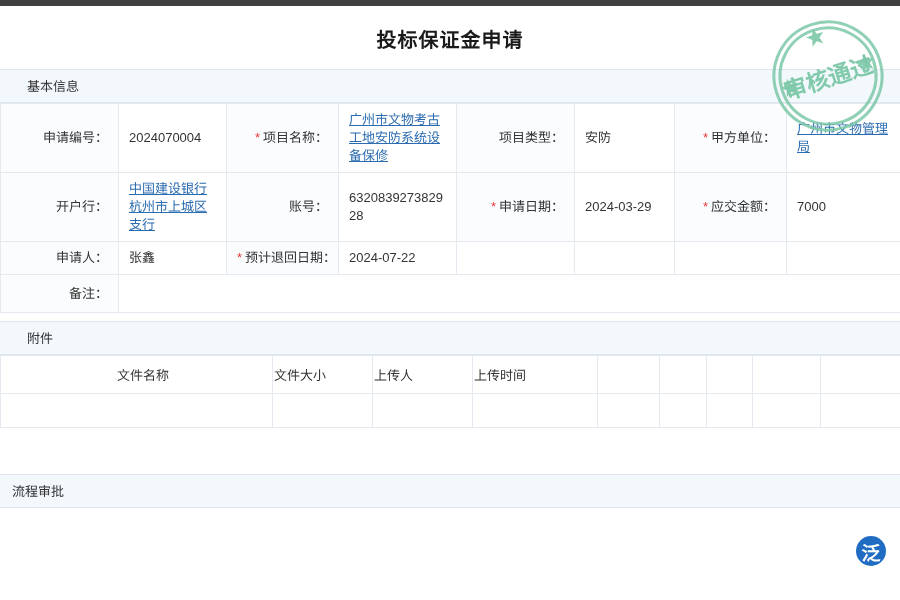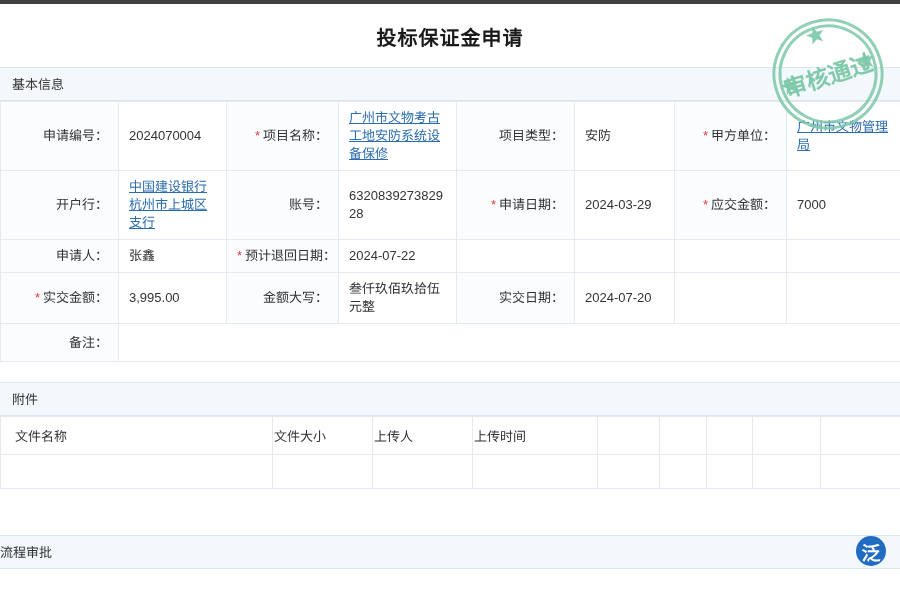--- a/index.html
+++ b/index.html
@@ -15,41 +15,41 @@
     font-family: "Liberation Sans", "DejaVu Sans", sans-serif;
     font-size: 13px;
     color: #333333;
     position: relative;
   }
   .page {
     position: relative;
     width: 900px;
     height: 600px;
     box-sizing: border-box;
-    border-top: 4px solid #404040;
+    border-top: 6px solid #404040;
   }
 
   
   .doc-title {
     text-align: center;
     font-size: 20px;
     font-weight: bold;
     color: #1a1a1a;
     padding: 18px 0 16px 0;
     letter-spacing: 1px;
   }
 
   
   .section-bar {
     background: #f3f8fc;
     border-top: 1px solid #dde6ef;
     border-bottom: 1px solid #dde6ef;
     height: 34px;
     line-height: 34px;
-    padding-left: 12px;
+    padding-left: 27px;
     font-size: 13px;
     color: #333;
     box-sizing: border-box;
   }
 
   
   table.grid {
     border-collapse: collapse;
     width: 900px;
     table-layout: fixed;
@@ -95,39 +95,40 @@
   }
   table.att th, table.att td {
     border: 1px solid #e4eaf0;
     font-size: 13px;
     height: 38px;
     box-sizing: border-box;
     font-weight: normal;
     color: #333;
   }
   table.att th.first {
-    text-align: left;
+    text-align: center;
     padding-left: 14px;
   }
   table.att th {
     text-align: left;
     background: #ffffff;
   }
   table.att td {
     background: #ffffff;
     height: 34px;
   }
 
   
   .approve-bar {
     background: #f3f8fc;
     border-top: 1px solid #dde6ef;
     border-bottom: 1px solid #dde6ef;
     height: 34px;
     line-height: 34px;
+    padding-left: 12px;
     font-size: 13px;
     margin-top: 0;
     box-sizing: border-box;
   }
   .approve-body {
     height: 22px;
     background: #ffffff;
   }
 
   
@@ -242,39 +243,29 @@
         <td class="label"><span>申请人：</span></td>
         <td class="value">张鑫</td>
         <td class="label"><span class="req">*</span><span>预计退回日期：</span></td>
         <td class="value">2024-07-22</td>
         <td class="blank"></td>
         <td class="blank"></td>
         <td class="blank"></td>
         <td class="blank"></td>
       </tr>
 
-      <tr>
-        <td class="label"><span class="req">*</span><span>实交金额：</span></td>
-        <td class="value">3,995.00</td>
-        <td class="label"><span>金额大写：</span></td>
-        <td class="value">叁仟玖佰玖拾伍元整</td>
-        <td class="label"><span>实交日期：</span></td>
-        <td class="value">2024-07-20</td>
-        <td class="blank"></td>
-        <td class="blank"></td>
-      </tr>
 
       <tr>
         <td class="label">备注：</td>
         <td class="value" colspan="7" style="height:38px;"></td>
       </tr>
     </tbody>
   </table>
 
-  <div class="section-bar" style="margin-top:20px;">附件</div>
+  <div class="section-bar" style="margin-top:8px;">附件</div>
 
   <table class="att">
     <colgroup>
       <col style="width:272px">
         <col style="width:100px">
       <col style="width:100px">
         <col style="width:125px">
       <col style="width:62px">
         <col style="width:47px">
       <col style="width:46px">

